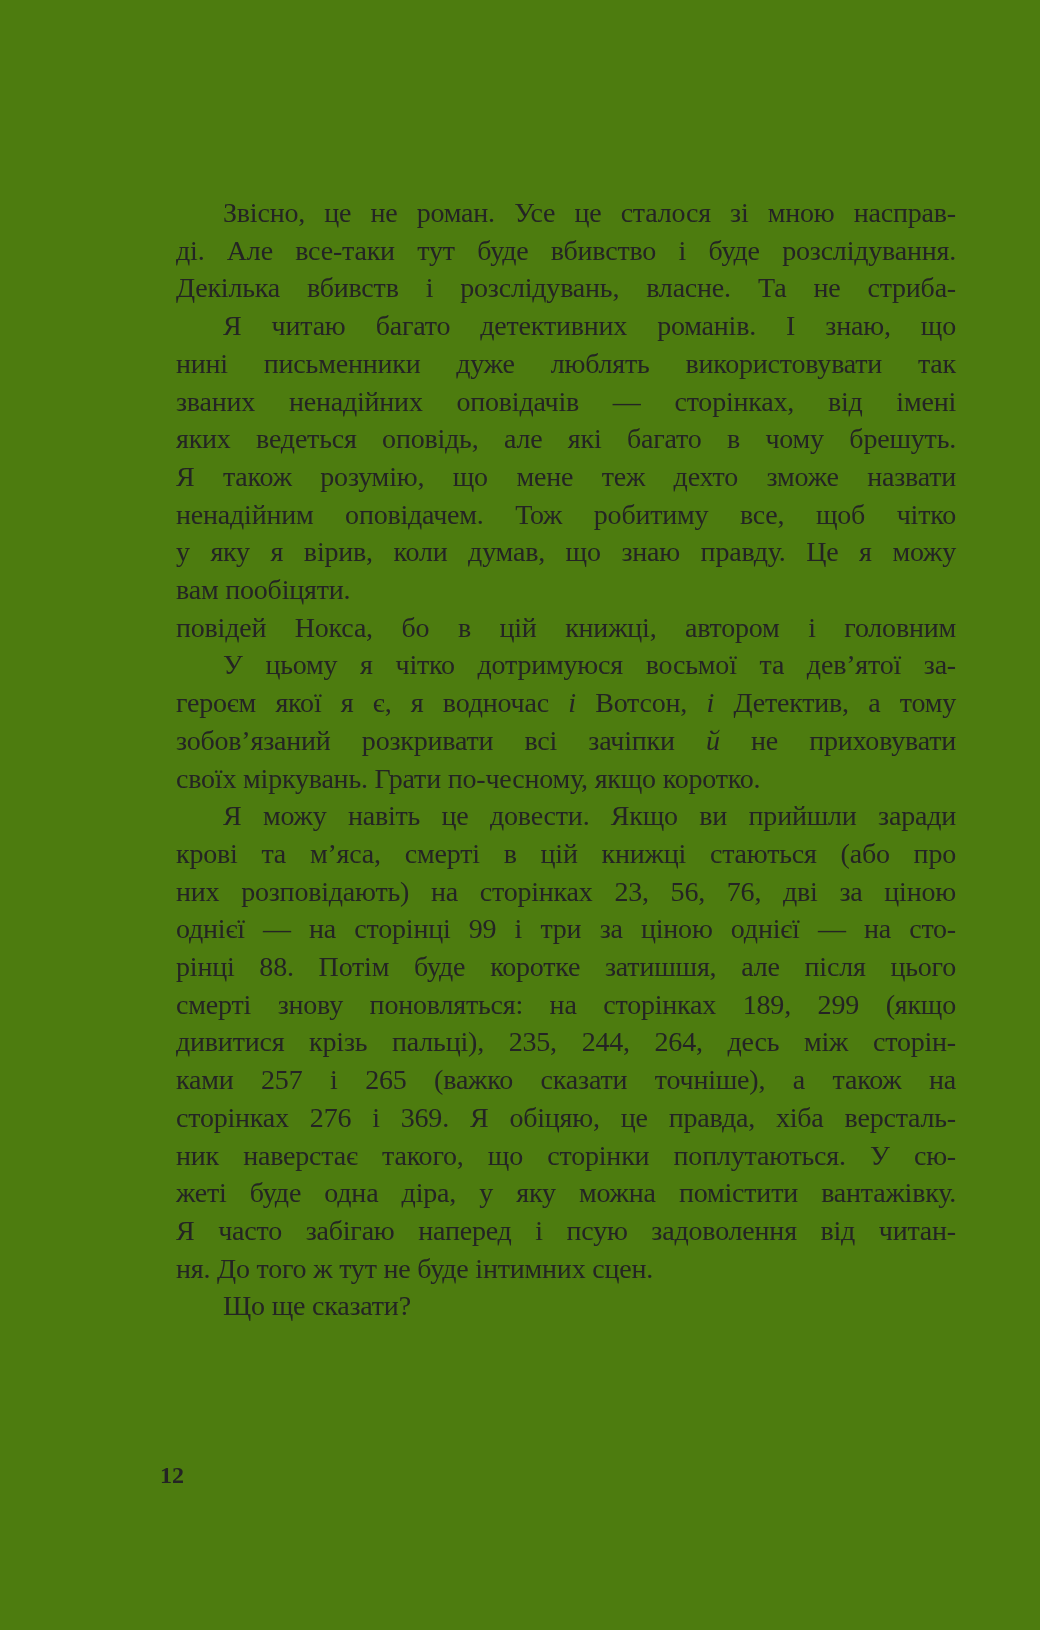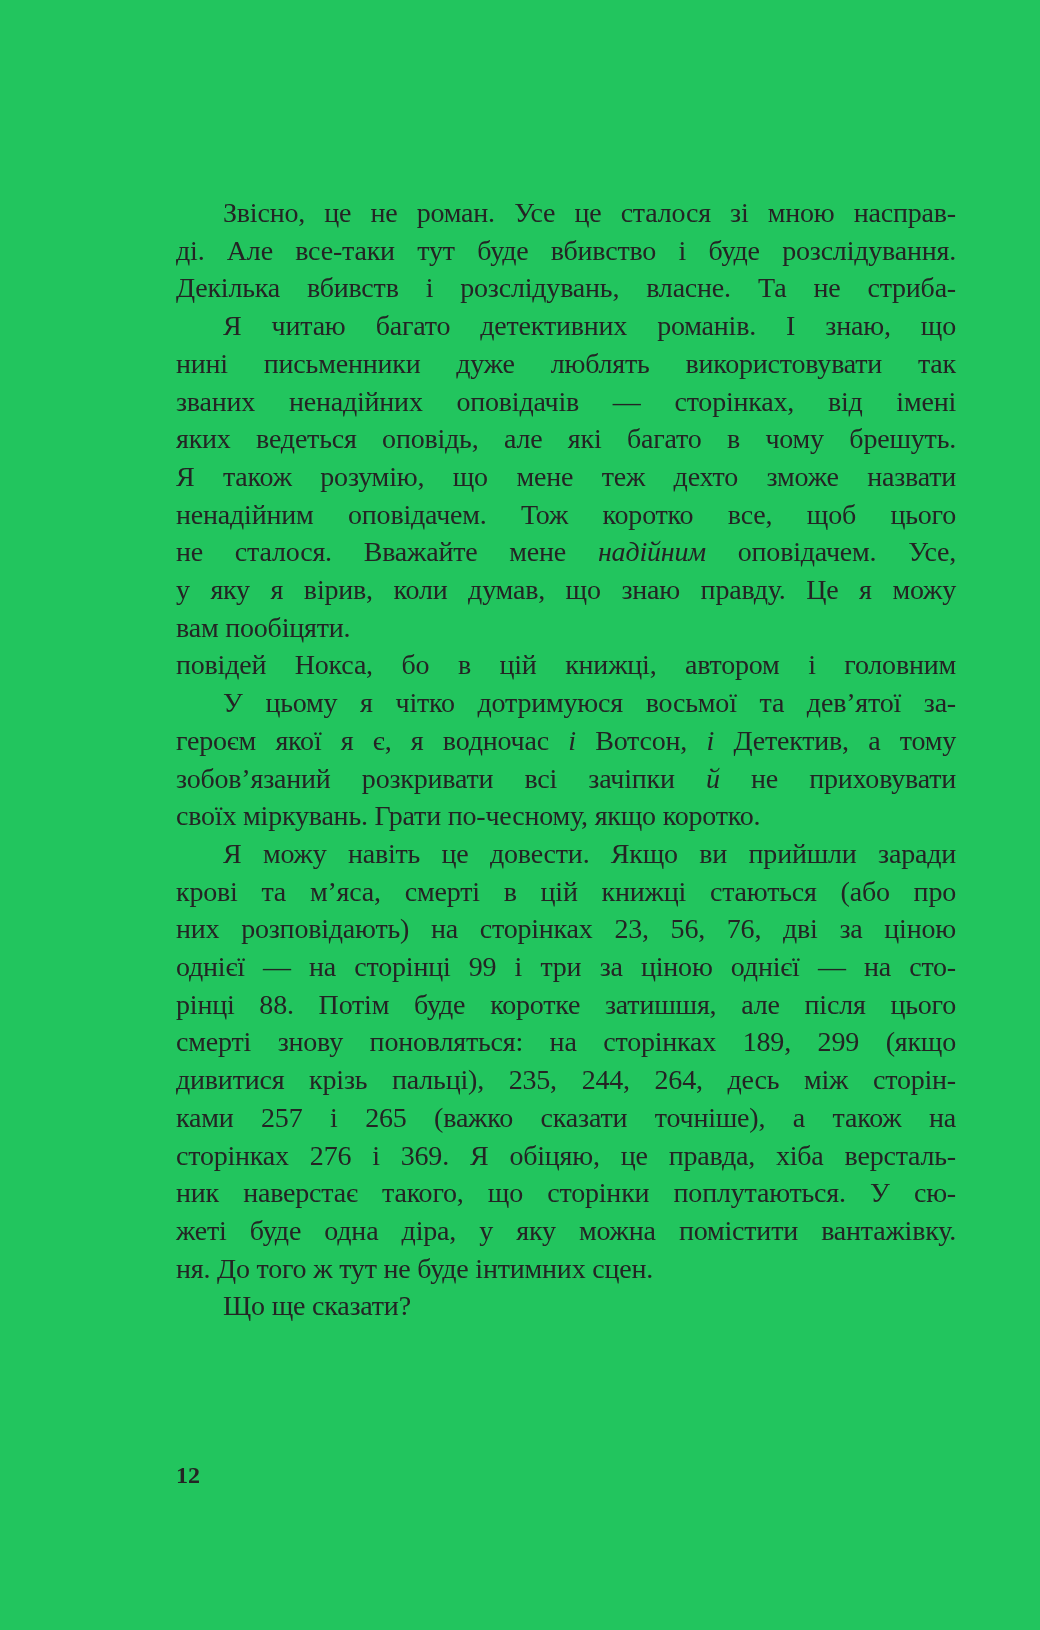--- a/index.html
+++ b/index.html
@@ -10,21 +10,21 @@
   body {
     width: 1040px;
     height: 1630px;
     position: relative;
     font-family: "Liberation Serif", serif;
     overflow: hidden;
   }
   .book-page {
     position: absolute;
     inset: 0;
-    background: #22c55e;
+    background: #4d7c0f;
   }
   .text-block {
     position: absolute;
     left: 176px;
     top: 194px;
     width: 780px;
     font-size: 28px;
     line-height: 37.7px;
     color: #242424;
     letter-spacing: -0.2px;
@@ -42,21 +42,21 @@
     text-indent: 47px;
   }
   .line.last {
     text-align-last: left;
   }
   .em {
     font-style: italic;
   }
   .page-number {
     position: absolute;
-    left: 176px;
+    left: 160px;
     top: 1462px;
     font-size: 24px;
     font-weight: 600;
     color: #242424;
     letter-spacing: 0;
   }
 </style>
 </head>
 <body>
 
@@ -66,22 +66,21 @@
         <div class="line first"><span>Звісно, це не роман. Усе це сталося зі мною насправ-</span></div>
         <div class="line"><span>ді. Але все-таки тут буде вбивство і буде розслідування.</span></div>
         <div class="line"><span>Декілька вбивств і розслідувань, власне. Та не стриба-</span></div>
       </div>
       <div class="paragraph">
         <div class="line first"><span>Я читаю багато детективних романів. І знаю, що</span></div>
         <div class="line"><span>нині письменники дуже люблять використовувати так</span></div>
         <div class="line"><span>званих ненадійних оповідачів — сторінках, від імені</span></div>
         <div class="line"><span>яких ведеться оповідь, але які багато в чому брешуть.</span></div>
         <div class="line"><span>Я також розумію, що мене теж дехто зможе назвати</span></div>
-        <div class="line"><span>ненадійним оповідачем. Тож коротко все, щоб цього</span></div>
-        <div class="line"><span>не сталося. Вважайте мене </span><span class="em">надійним</span><span> оповідачем. Усе,</span></div>
+        <div class="line"><span>ненадійним оповідачем. Тож робитиму все, щоб чітко</span></div>
         <div class="line"><span>у яку я вірив, коли думав, що знаю правду. Це я можу</span></div>
         <div class="line last"><span>вам пообіцяти.</span></div>
       </div>
       <div class="paragraph">
         <div class="line"><span>повідей Нокса, бо в цій книжці, автором і головним</span></div>
         <div class="line first"><span>У цьому я чітко дотримуюся восьмої та дев’ятої за-</span></div>
         <div class="line"><span>героєм якої я є, я водночас </span><span class="em">і</span><span> Вотсон, </span><span class="em">і</span><span> Детектив, а тому</span></div>
         <div class="line"><span>зобов’язаний розкривати всі зачіпки </span><span class="em">й</span><span> не приховувати</span></div>
         <div class="line last"><span>своїх міркувань. Грати по-чесному, якщо коротко.</span></div>
       </div>
@@ -90,20 +89,21 @@
         <div class="line"><span>крові та м’яса, смерті в цій книжці стаються (або про</span></div>
         <div class="line"><span>них розповідають) на сторінках 23, 56, 76, дві за ціною</span></div>
         <div class="line"><span>однієї — на сторінці 99 і три за ціною однієї — на сто-</span></div>
         <div class="line"><span>рінці 88. Потім буде коротке затишшя, але після цього</span></div>
         <div class="line"><span>смерті знову поновляться: на сторінках 189, 299 (якщо</span></div>
         <div class="line"><span>дивитися крізь пальці), 235, 244, 264, десь між сторін-</span></div>
         <div class="line"><span>ками 257 і 265 (важко сказати точніше), а також на</span></div>
         <div class="line"><span>сторінках 276 і 369. Я обіцяю, це правда, хіба версталь-</span></div>
         <div class="line"><span>ник наверстає такого, що сторінки поплутаються. У сю-</span></div>
         <div class="line"><span>жеті буде одна діра, у яку можна помістити вантажівку.</span></div>
+        <div class="line"><span>Я часто забігаю наперед і псую задоволення від читан-</span></div>
         <div class="line last"><span>ня. До того ж тут не буде інтимних сцен.</span></div>
       </div>
       <div class="paragraph">
         <div class="line first last"><span>Що ще сказати?</span></div>
       </div>
     </div>
   <div class="page-number">12</div>
 </div>
 
 </body></html>

